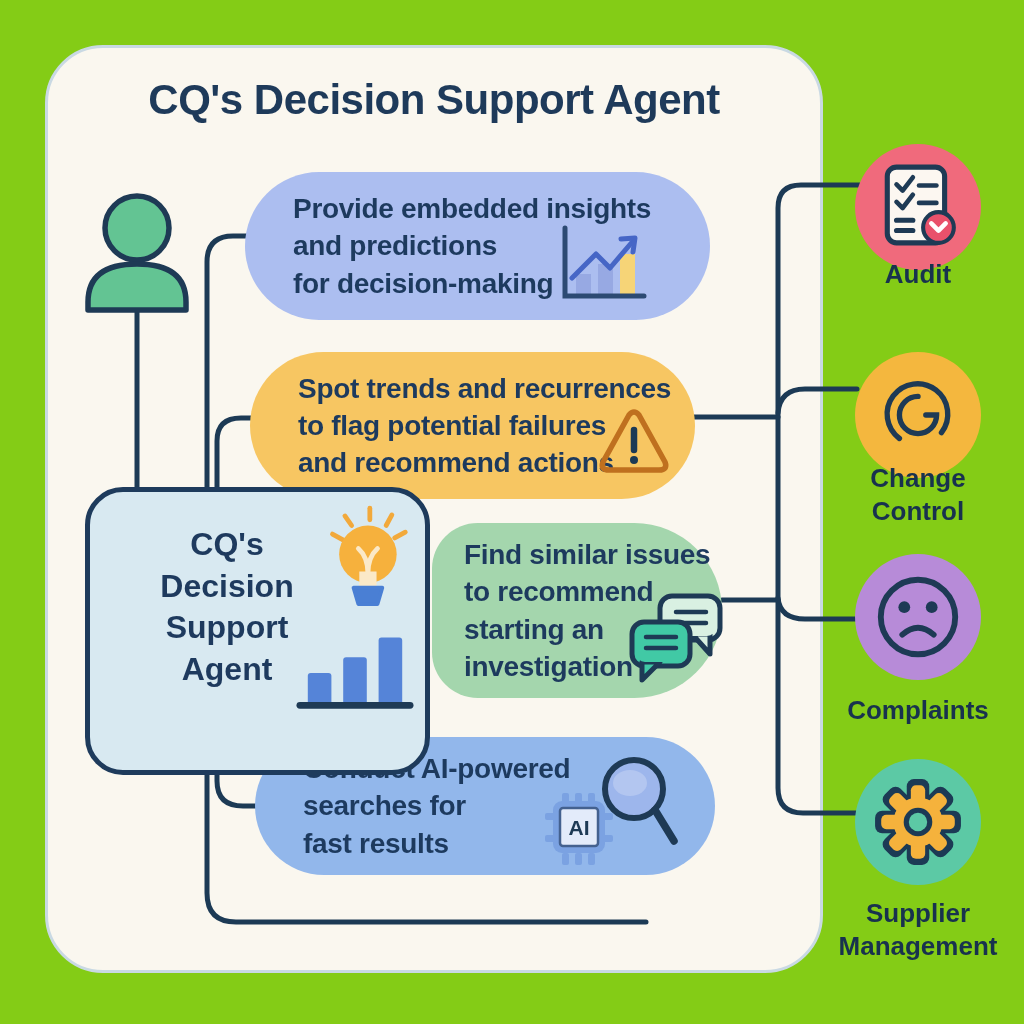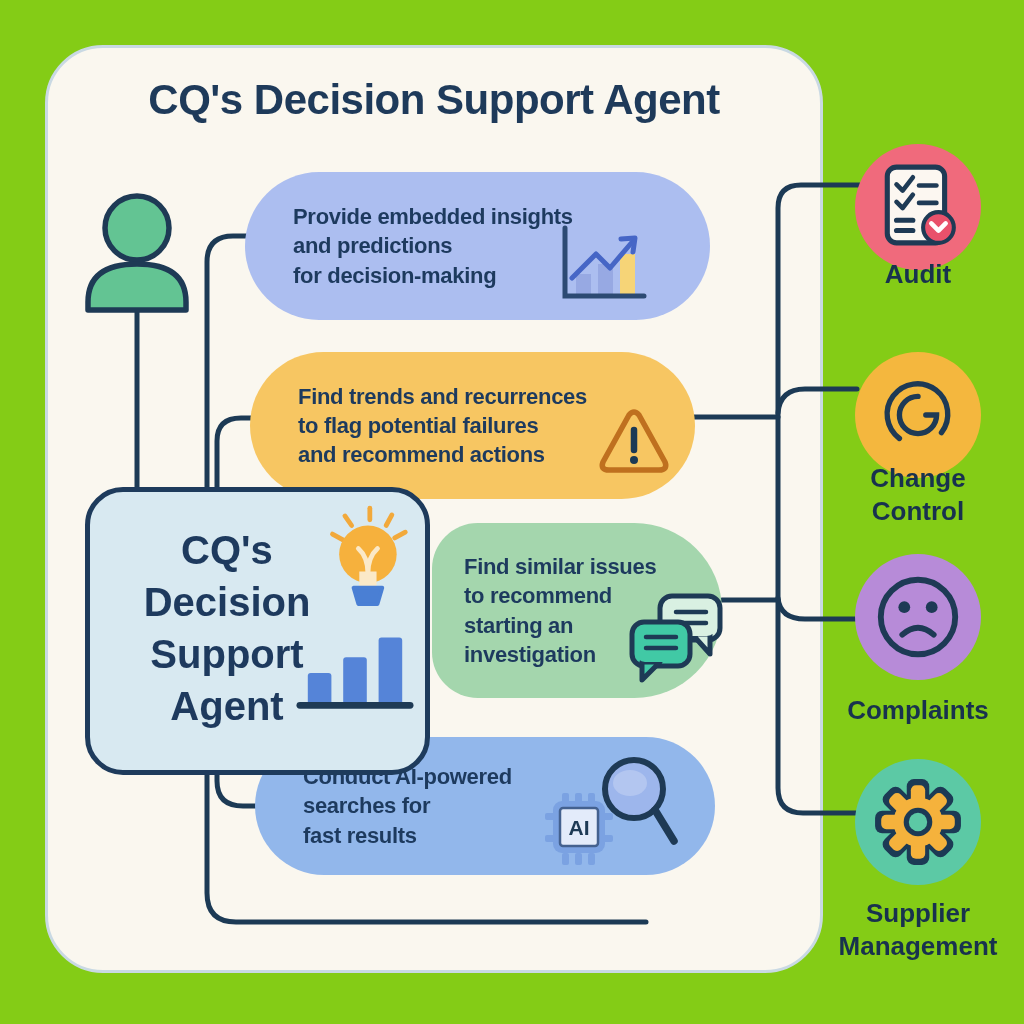--- a/index.html
+++ b/index.html
@@ -16,36 +16,36 @@
   .title {
     position:absolute; left:45px; top:76px; width:778px;
     text-align:center; font-size:42px; font-weight:bold;
     color:#1E3A5A; letter-spacing:-0.5px;
   }
   svg.connectors { position:absolute; left:0; top:0; }
   .connectors path { stroke:#1C3A55; stroke-width:5; fill:none;
     stroke-linecap:round; stroke-linejoin:round; }
   .pill { position:absolute; display:flex; align-items:center; box-sizing:border-box; }
   .pill-text {
-    font-size:22px; font-weight:bold; color:#1D3A5E;
+    font-size:28px; font-weight:bold; color:#1D3A5E;
     line-height:1.33; letter-spacing:-0.3px; white-space:pre-line;
   }
   .pill-icon { position:absolute; }
   .pill-1 { left:245px; top:172px; width:465px; height:148px; background:#ACBEF0; border-radius:74px; padding-left:48px; }
   .pill-2 { left:250px; top:352px; width:445px; height:147px; background:#F7C662; border-radius:74px; padding-left:48px; }
   .pill-3 { left:432px; top:523px; width:290px; height:175px; background:#A4D6AD; border-radius:46px 88px 88px 46px; padding-left:32px; }
   .pill-4 { left:255px; top:737px; width:460px; height:138px; background:#92B7EB; border-radius:69px; padding-left:48px; }
   .agent-box {
     position:absolute; left:85px; top:487px; width:345px; height:288px;
     background:#D8E9F1; border:5.5px solid #1E3B5C; border-radius:38px;
     box-sizing:border-box;
   }
   .agent-text {
     position:absolute; left:22px; top:32px; width:230px; text-align:center;
-    font-size:40px; font-weight:bold; color:#1E3A5E; line-height:1.3;
+    font-size:32px; font-weight:bold; color:#1E3A5E; line-height:1.3;
     white-space:pre-line;
   }
   .agent-icon { position:absolute; }
   .person { position:absolute; left:83px; top:190px; }
   .module-circle {
     position:absolute; left:855px; width:126px; height:126px; border-radius:50%;
     display:flex; align-items:center; justify-content:center;
   }
   .mod-audit { top:144px; background:#F06A7C; }
   .mod-change { top:352px; background:#F4B73E; }
@@ -96,21 +96,21 @@
       <rect x="18" y="50" width="15" height="22" fill="#97A9E3"></rect>
       <rect x="40" y="40" width="15" height="32" fill="#97A9E3"></rect>
       <rect x="62" y="30" width="15" height="42" fill="#F6D477"></rect>
       <path d="M 7 4 L 7 72 L 86 72" stroke="#2C4A73" stroke-width="5" fill="none" stroke-linecap="round"></path>
       <path d="M 14 54 L 38 30 L 52 44 L 75 17" stroke="#4666C6" stroke-width="5" fill="none" stroke-linecap="round" stroke-linejoin="round"></path>
       <path d="M 63 15 L 77 14 L 75 28" stroke="#4666C6" stroke-width="5" fill="none" stroke-linecap="round" stroke-linejoin="round"></path>
     </svg>
   </div>
 
   <div class="pill pill-2">
-    <div class="pill-text">Find trends and recurrences
+    <div class="pill-text">Spot trends and recurrences
 to flag potential failures
 and recommend actions</div>
     <svg class="pill-icon" style="left:348px; top:56px;" width="72" height="68" viewBox="0 0 72 68">
       <path d="M 31 7 Q 36 1 41 7 L 67 54 Q 70 62 61 62 L 11 62 Q 2 62 5 54 Z" stroke="#BF701F" stroke-width="5.5" fill="none" stroke-linejoin="round"></path>
       <path d="M 36 22 L 36 42" stroke="#1C3A55" stroke-width="6.5" stroke-linecap="round"></path>
       <circle cx="36" cy="52" r="4" fill="#1C3A55"></circle>
     </svg>
   </div>
 
   <div class="pill pill-3">

